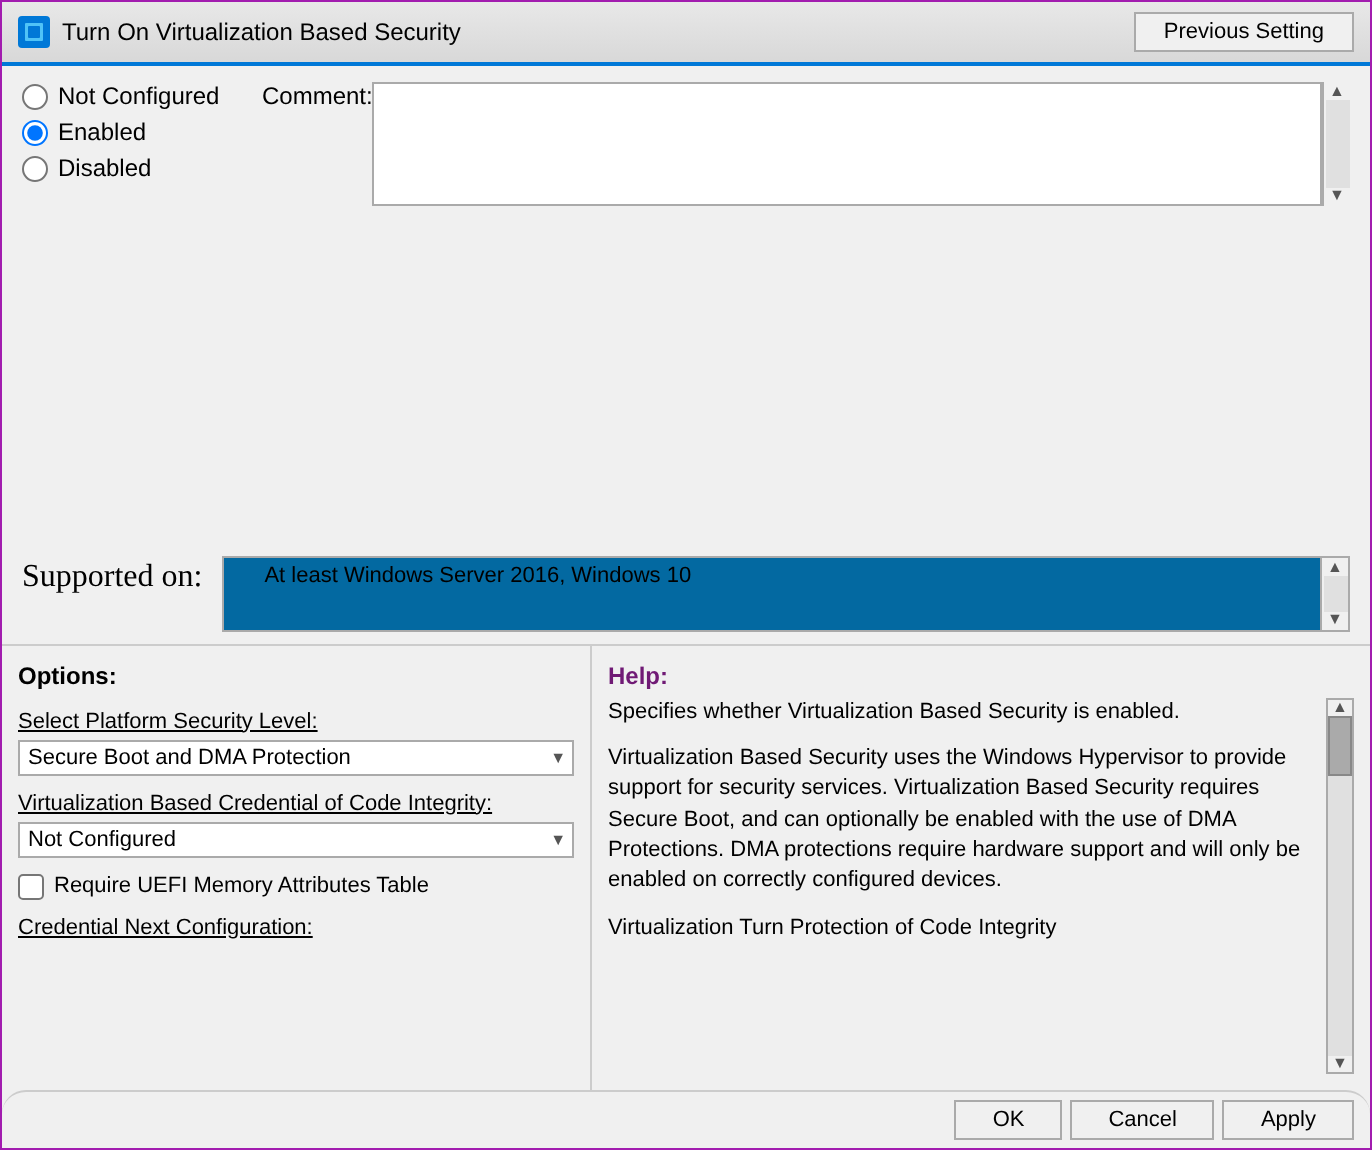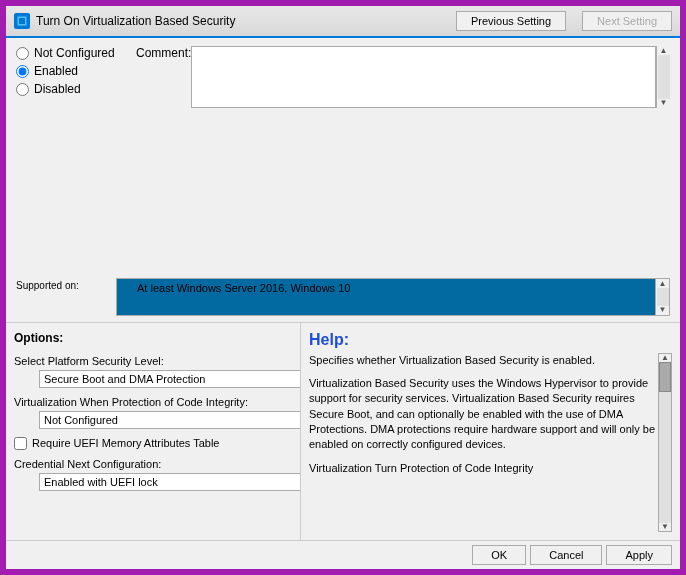--- a/index.html
+++ b/index.html
@@ -8,21 +8,21 @@
       font-size: 12px;
       background: #f0f0f0;
       width: 686px;
       height: 575px;
       overflow: hidden;
     }
     .window {
       width: 686px;
       height: 575px;
       background: #f0f0f0;
-      border: 6px solid #a21caf;
+      border: 1px solid #a21caf;
       display: flex;
       flex-direction: column;
     }
     .title-bar-left {
       display: flex;
       align-items: center;
       gap: 6px;
     }
     .title-icon {
       width: 16px;
@@ -107,23 +107,24 @@
     }
     .supported-row {
       display: flex;
       padding: 6px 10px;
       align-items: flex-start;
       border-bottom: 1px solid #ccc;
       gap: 10px;
     }
     .supported-row-label {
       min-width: 90px;
-      font-size: 10px;
+      font-size: 16px;
       color: #000;
       padding-top: 2px;
+      font-family: Liberation Serif, serif;
     }
     .supported-row-box {
       flex: 1;
       border: 1px solid #aaa;
       background: #0369a1;
       padding: 3px 20px;
       font-size: 11px;
       min-height: 38px;
       position: relative;
       overflow: hidden;
@@ -149,23 +150,23 @@
       margin-bottom: 2px;
     }
     .help-panel {
       flex: 1;
       padding: 8px;
       overflow: hidden;
       display: flex;
       flex-direction: column;
     }
     .help-title {
-      font-size: 16px;
+      font-size: 12px;
       font-weight: bold;
-      color: #1d4ed8;
+      color: #701a75;
       margin-bottom: 4px;
     }
     .help-content {
       flex: 1;
       overflow: hidden;
       font-size: 11px;
       color: #000;
       line-height: 1.4;
       position: relative;
     }
@@ -186,37 +187,37 @@
       align-items: center;
     }
     .help-text p {
       margin-bottom: 8px;
     }
     .options-inner-section label {
       font-size: 11px;
       color: #000;
       display: block;
       margin-bottom: 3px;
+      text-decoration: underline;
     }
     .options-select {
       width: 100%;
       padding: 2px 4px;
       font-size: 11px;
       background: #fff;
       border: 1px solid #aaa;
       appearance: none;
       -webkit-appearance: none;
       cursor: pointer;
       position: relative;
     }
     .select-wrapper {
       position: relative;
       display: inline-block;
       width: 100%;
-      margin-left: 25px;
     }
     .select-wrapper::after {
       content: '▼';
       font-size: 8px;
       position: absolute;
       right: 4px;
       top: 50%;
       transform: translateY(-50%);
       pointer-events: none;
       color: #555;
@@ -276,20 +277,21 @@
       justify-content: space-between;
       border-bottom: 2px solid #0078d7;
     }
     .bottom-bar {
       border-top: 1px solid #ccc;
       padding: 4px 8px;
       display: flex;
       justify-content: flex-end;
       gap: 4px;
       background: #f0f0f0;
+      border-radius: 12px;
     }
     .bottom-btn {
       padding: 3px 18px;
       font-size: 11px;
       background: #f0f0f0;
       border: 1px solid #aaa;
       cursor: pointer;
     }
   </style>
 </head>
@@ -302,21 +304,20 @@
       <div class="title-icon">
         <svg width="12" height="12" viewBox="0 0 12 12" fill="none">
           <rect x="1" y="1" width="10" height="10" rx="1" fill="#4fc3f7" stroke="#0078d7" stroke-width="1"></rect>
           <rect x="3" y="3" width="6" height="6" rx="0.5" fill="#0078d7"></rect>
         </svg>
       </div>
       <span class="title-text">Turn On Virtualization Based Security</span>
     </div>
     <div class="title-buttons">
       <button class="title-btn">Previous Setting</button>
-      <button class="title-btn" disabled="">Next Setting</button>
     </div>
   </div>
 
   <div class="main-content">
 
     <div class="radio-comment-area">
 
       <div class="radios-col">
         <label class="radio-item">
           <input type="radio" name="config" value="not_configured" style="">
@@ -366,46 +367,38 @@
           <label>Select Platform Security Level:</label>
           <div class="select-wrapper">
             <select class="options-select">
               <option>Secure Boot</option>
               <option selected="">Secure Boot and DMA Protection</option>
             </select>
           </div>
         </div>
 
         <div class="options-inner-section">
-          <label>Virtualization When Protection of Code Integrity:</label>
+          <label>Virtualization Based Credential of Code Integrity:</label>
           <div class="select-wrapper">
             <select class="options-select">
               <option selected="">Not Configured</option>
               <option>Enabled without lock</option>
               <option>Enabled with UEFI lock</option>
               <option>Disabled</option>
             </select>
           </div>
         </div>
 
         <label class="checkbox-item">
           <input type="checkbox" style="">
           <span>Require UEFI Memory Attributes Table</span>
         </label>
 
         <div class="options-inner-section">
           <label>Credential Next Configuration:</label>
-          <div class="select-wrapper">
-            <select class="options-select">
-              <option>Disabled</option>
-              <option selected="">Enabled with UEFI lock</option>
-              <option>Enabled without lock</option>
-              <option>Not Configured</option>
-            </select>
-          </div>
         </div>
       </div>
 
       <div class="help-panel">
         <div class="help-title">Help:</div>
         <div class="help-content">
           <div class="help-scroll-area">
             <div class="help-text">
               <p>Specifies whether Virtualization Based Security is enabled.</p>
               <p>Virtualization Based Security uses the Windows Hypervisor to provide support for security services. Virtualization Based Security requires Secure Boot, and can optionally be enabled with the use of DMA Protections. DMA protections require hardware support and will only be enabled on correctly configured devices.</p>

